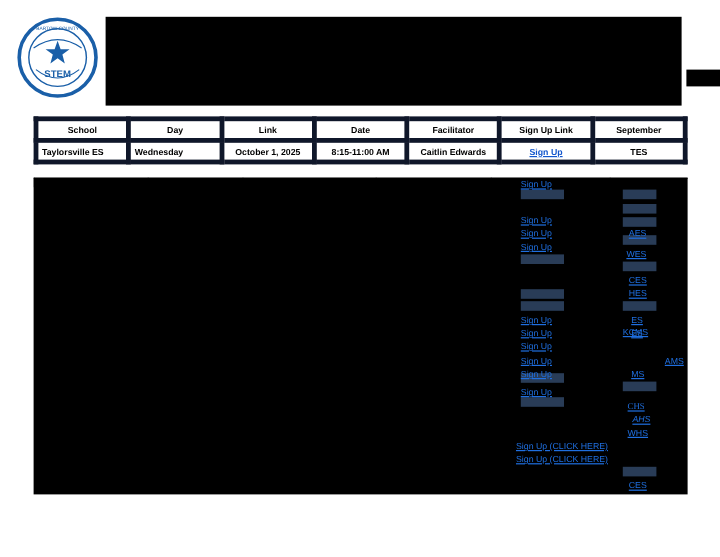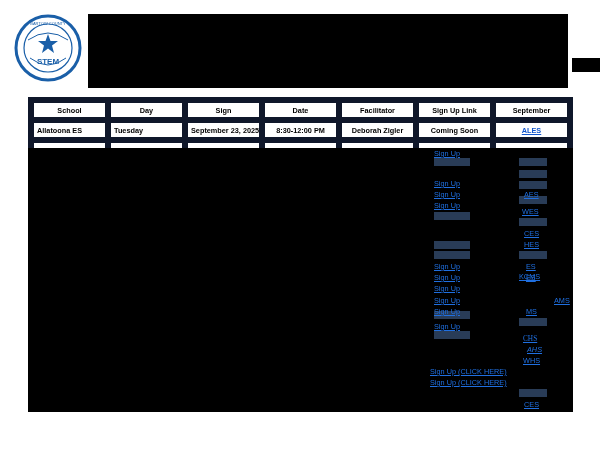--- a/index.html
+++ b/index.html
@@ -46,21 +46,21 @@
     width: 545px;
   }
   table.sched {
     border-collapse: collapse;
     width: 545px;
     table-layout: fixed;
     font-size: 7.3px;
   }
   table.sched th,
   table.sched td {
-    border: 6px solid #0f172a;
+    border: 4px solid #0f172a;
     padding: 1px 3px;
     height: 12px;
     line-height: 11px;
     vertical-align: middle;
     background: #ffffff;
     overflow: hidden;
     white-space: nowrap;
   }
   table.sched th {
     font-weight: bold;
@@ -140,37 +140,28 @@
 
 <div class="blk band-top"></div>
 <div class="blk band-right"></div>
 
 <div class="table-wrap">
   <table class="sched">
     <thead>
       <tr>
         <th>School</th>
         <th>Day</th>
-        <th>Sign</th>
+        <th>Link</th>
         <th>Date</th>
         <th>Facilitator</th>
         <th>Sign Up Link</th>
         <th>September</th>
       </tr>
     </thead>
     <tbody>
-      <tr>
-        <td class="c-school">Allatoona ES</td>
-        <td class="c-day">Tuesday</td>
-        <td class="c-date">September 23, 2025</td>
-        <td class="c-time">8:30-12:00 PM</td>
-        <td class="c-fac">Deborah Zigler</td>
-        <td class="c-link"><span class="plain">Coming Soon</span></td>
-        <td class="c-port"><span class="link">ALES</span></td>
-      </tr>
       <tr>
         <td class="c-school">Taylorsville ES</td>
         <td class="c-day">Wednesday</td>
         <td class="c-date">October 1, 2025</td>
         <td class="c-time">8:15-11:00 AM</td>
         <td class="c-fac">Caitlin Edwards</td>
         <td class="c-link"><span class="link">Sign Up</span></td>
         <td class="c-port"><span class="plain">TES</span></td>
       </tr>
     </tbody>

